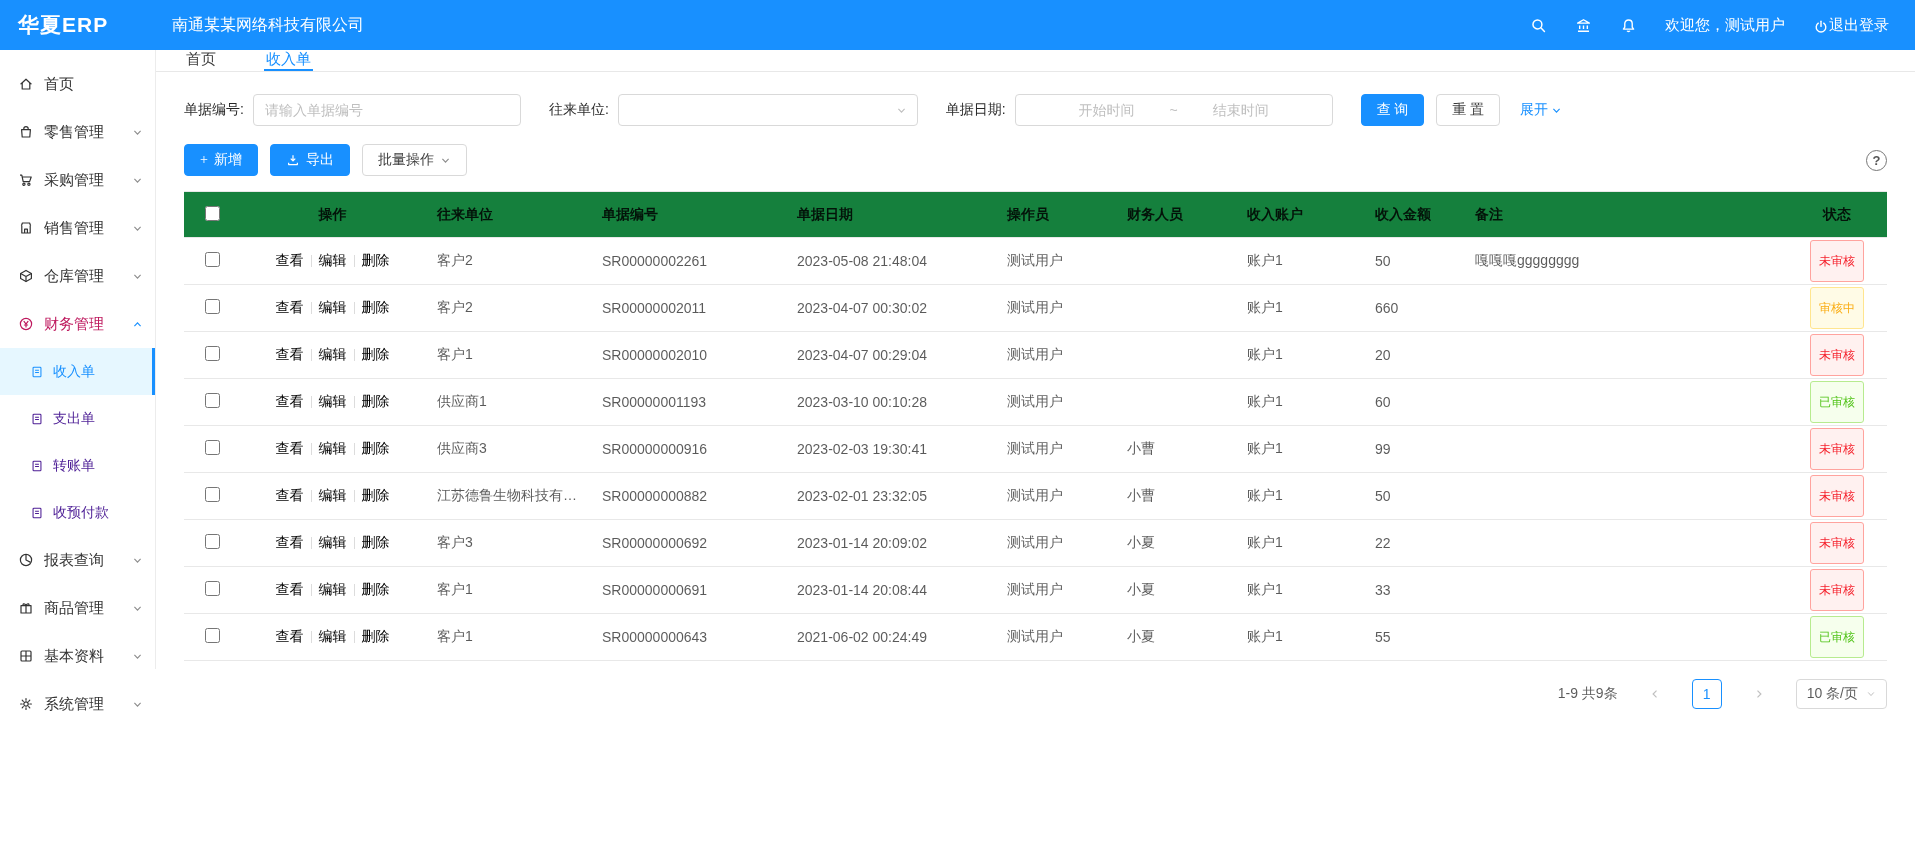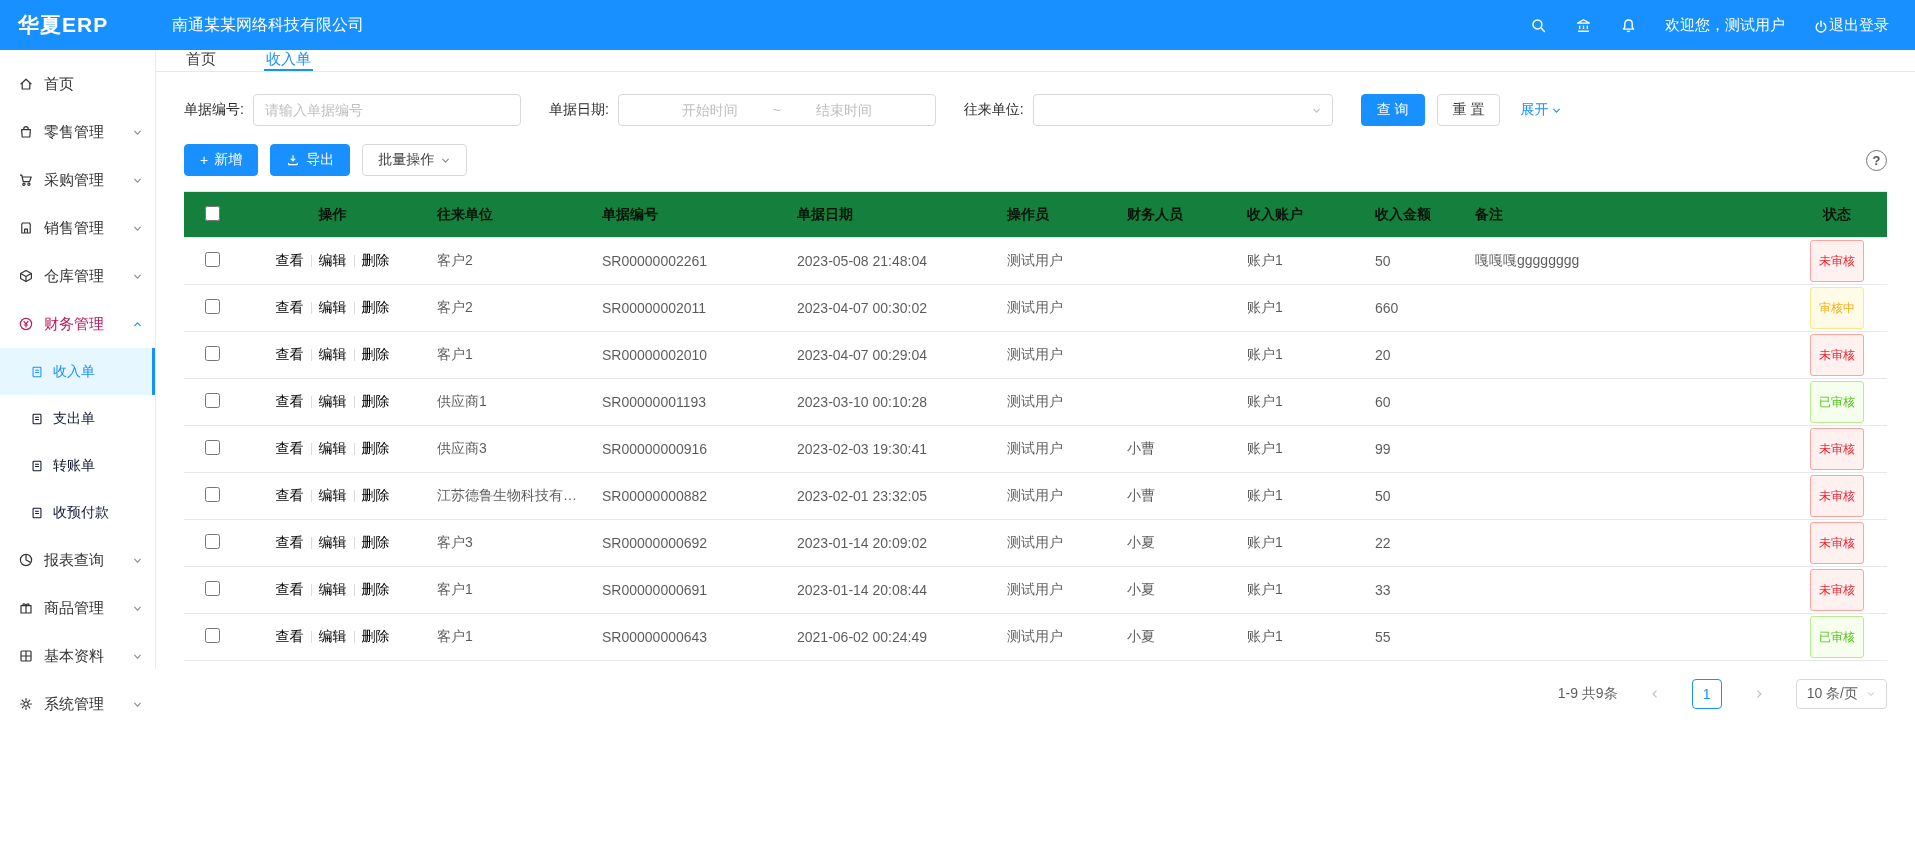--- a/index.html
+++ b/index.html
@@ -17,21 +17,21 @@
   
   .layout { display:flex; height:619px; }
   .sidebar { width:156px; border-right:1px solid #ececec; background:#fff; padding-top:10px; flex:none; }
   .menu-item { height:48px; display:flex; align-items:center; gap:10px; padding:0 12px 0 18px;
     font-size:15px; color:#333; cursor:pointer; }
   .menu-item .chev { margin-left:auto; color:#8c8c8c; display:flex; }
   .menu-item.parent-active { color:#be185d; }
   .menu-item.parent-active .chev { color:#1890ff; }
   .micon { display:flex; align-items:center; color:inherit; }
   .submenu-item { height:47px; display:flex; align-items:center; gap:9px; padding-left:30px;
-    font-size:14px; color:#0f172a; cursor:pointer; }
+    font-size:14px; color:#4c1d95; cursor:pointer; }
   .submenu-item.active { background:#e6f7ff; color:#1890ff; border-right:3px solid #1890ff; }
 
   main { flex:1; display:flex; flex-direction:column; min-width:0; }
   .tabbar { height:48px; border-bottom:1px solid #e8e8e8; display:flex; align-items:stretch;
     padding-left:28px; gap:46px; background:#fff; }
   .tab { display:flex; align-items:center; font-size:15px; color:rgba(0,0,0,.78);
     border-bottom:2px solid transparent; cursor:pointer; padding:0 2px; }
   .tab.active { color:#1890ff; border-bottom-color:#1890ff; }
 
   .content { padding:22px 28px 0 28px; flex:1; }
@@ -46,21 +46,21 @@
   .date-range { width:318px; height:32px; border:1px solid #d9d9d9; border-radius:4px;
     display:flex; align-items:center; justify-content:center; gap:4px; background:#fff; }
   .date-range input { border:none; outline:none; width:118px; text-align:center; font-size:14px; color:rgba(0,0,0,.65); }
   .date-sep { color:#bfbfbf; }
   .select-box { width:300px; height:32px; border:1px solid #d9d9d9; border-radius:4px;
     display:flex; align-items:center; justify-content:flex-end; padding-right:10px;
     color:#bfbfbf; background:#fff; cursor:pointer; }
   .btn { height:32px; padding:0 15px; border-radius:4px; border:1px solid #d9d9d9; background:#fff;
     font-size:14px; cursor:pointer; display:inline-flex; align-items:center; gap:6px;
     color:rgba(0,0,0,.78); font-family:inherit; }
-  .btn-primary { background:#1890ff; border-color:#1890ff; color:#fff; }
+  .btn-primary { background:#1890ff; border-color:#1890ff; color:#fff;font-family:Liberation Serif, serif; }
   .btn + .btn { margin-left:12px; }
   .expand-link { color:#1890ff; margin-left:20px; display:flex; align-items:center; gap:3px; cursor:pointer; }
 
   
   .toolbar-row { margin-top:18px; display:flex; align-items:center; }
   .help-circle { margin-left:auto; width:21px; height:21px; border:1.6px solid #777; border-radius:50%;
     color:#555; display:flex; align-items:center; justify-content:center; font-size:13px; font-weight:700; cursor:pointer; }
 
   
   .data-table { width:100%; border-collapse:collapse; margin-top:15px; font-size:14px; table-layout:fixed; }
@@ -318,35 +318,35 @@
     </div>
 
     <div class="content">
 
       <div class="filter-row">
         <div class="f-group">
           <span class="f-label">单据编号:</span>
           <input class="text-input" placeholder="请输入单据编号" style="">
         </div>
         <div class="f-group">
-          <span class="f-label">单据日期:</span>
-          <div class="date-range">
-            <input placeholder="开始时间" style="">
-            <span class="date-sep">~</span>
-            <input placeholder="结束时间" style="">
-          </div>
-        </div>
-        <div class="f-group">
           <span class="f-label">往来单位:</span>
           <div class="select-box">
             <span class="gray-chev">
                 <svg width="11" height="11" viewBox="0 0 16 16" fill="none" stroke="currentColor" stroke-width="1.6">
                   <polyline points="3.5,5.5 8,10.5 12.5,5.5"></polyline>
                 </svg>
               </span>
+          </div>
+        </div>
+        <div class="f-group">
+          <span class="f-label">单据日期:</span>
+          <div class="date-range">
+            <input placeholder="开始时间" style="">
+            <span class="date-sep">~</span>
+            <input placeholder="结束时间" style="">
           </div>
         </div>
         <button class="btn btn-primary">查 询</button>
         <button class="btn">重 置</button>
         <span class="expand-link">
           <span>展开</span>
           <span style="display:flex;">
               <svg width="11" height="11" viewBox="0 0 16 16" fill="none" stroke="currentColor" stroke-width="1.6">
                 <polyline points="3.5,5.5 8,10.5 12.5,5.5"></polyline>
               </svg>

